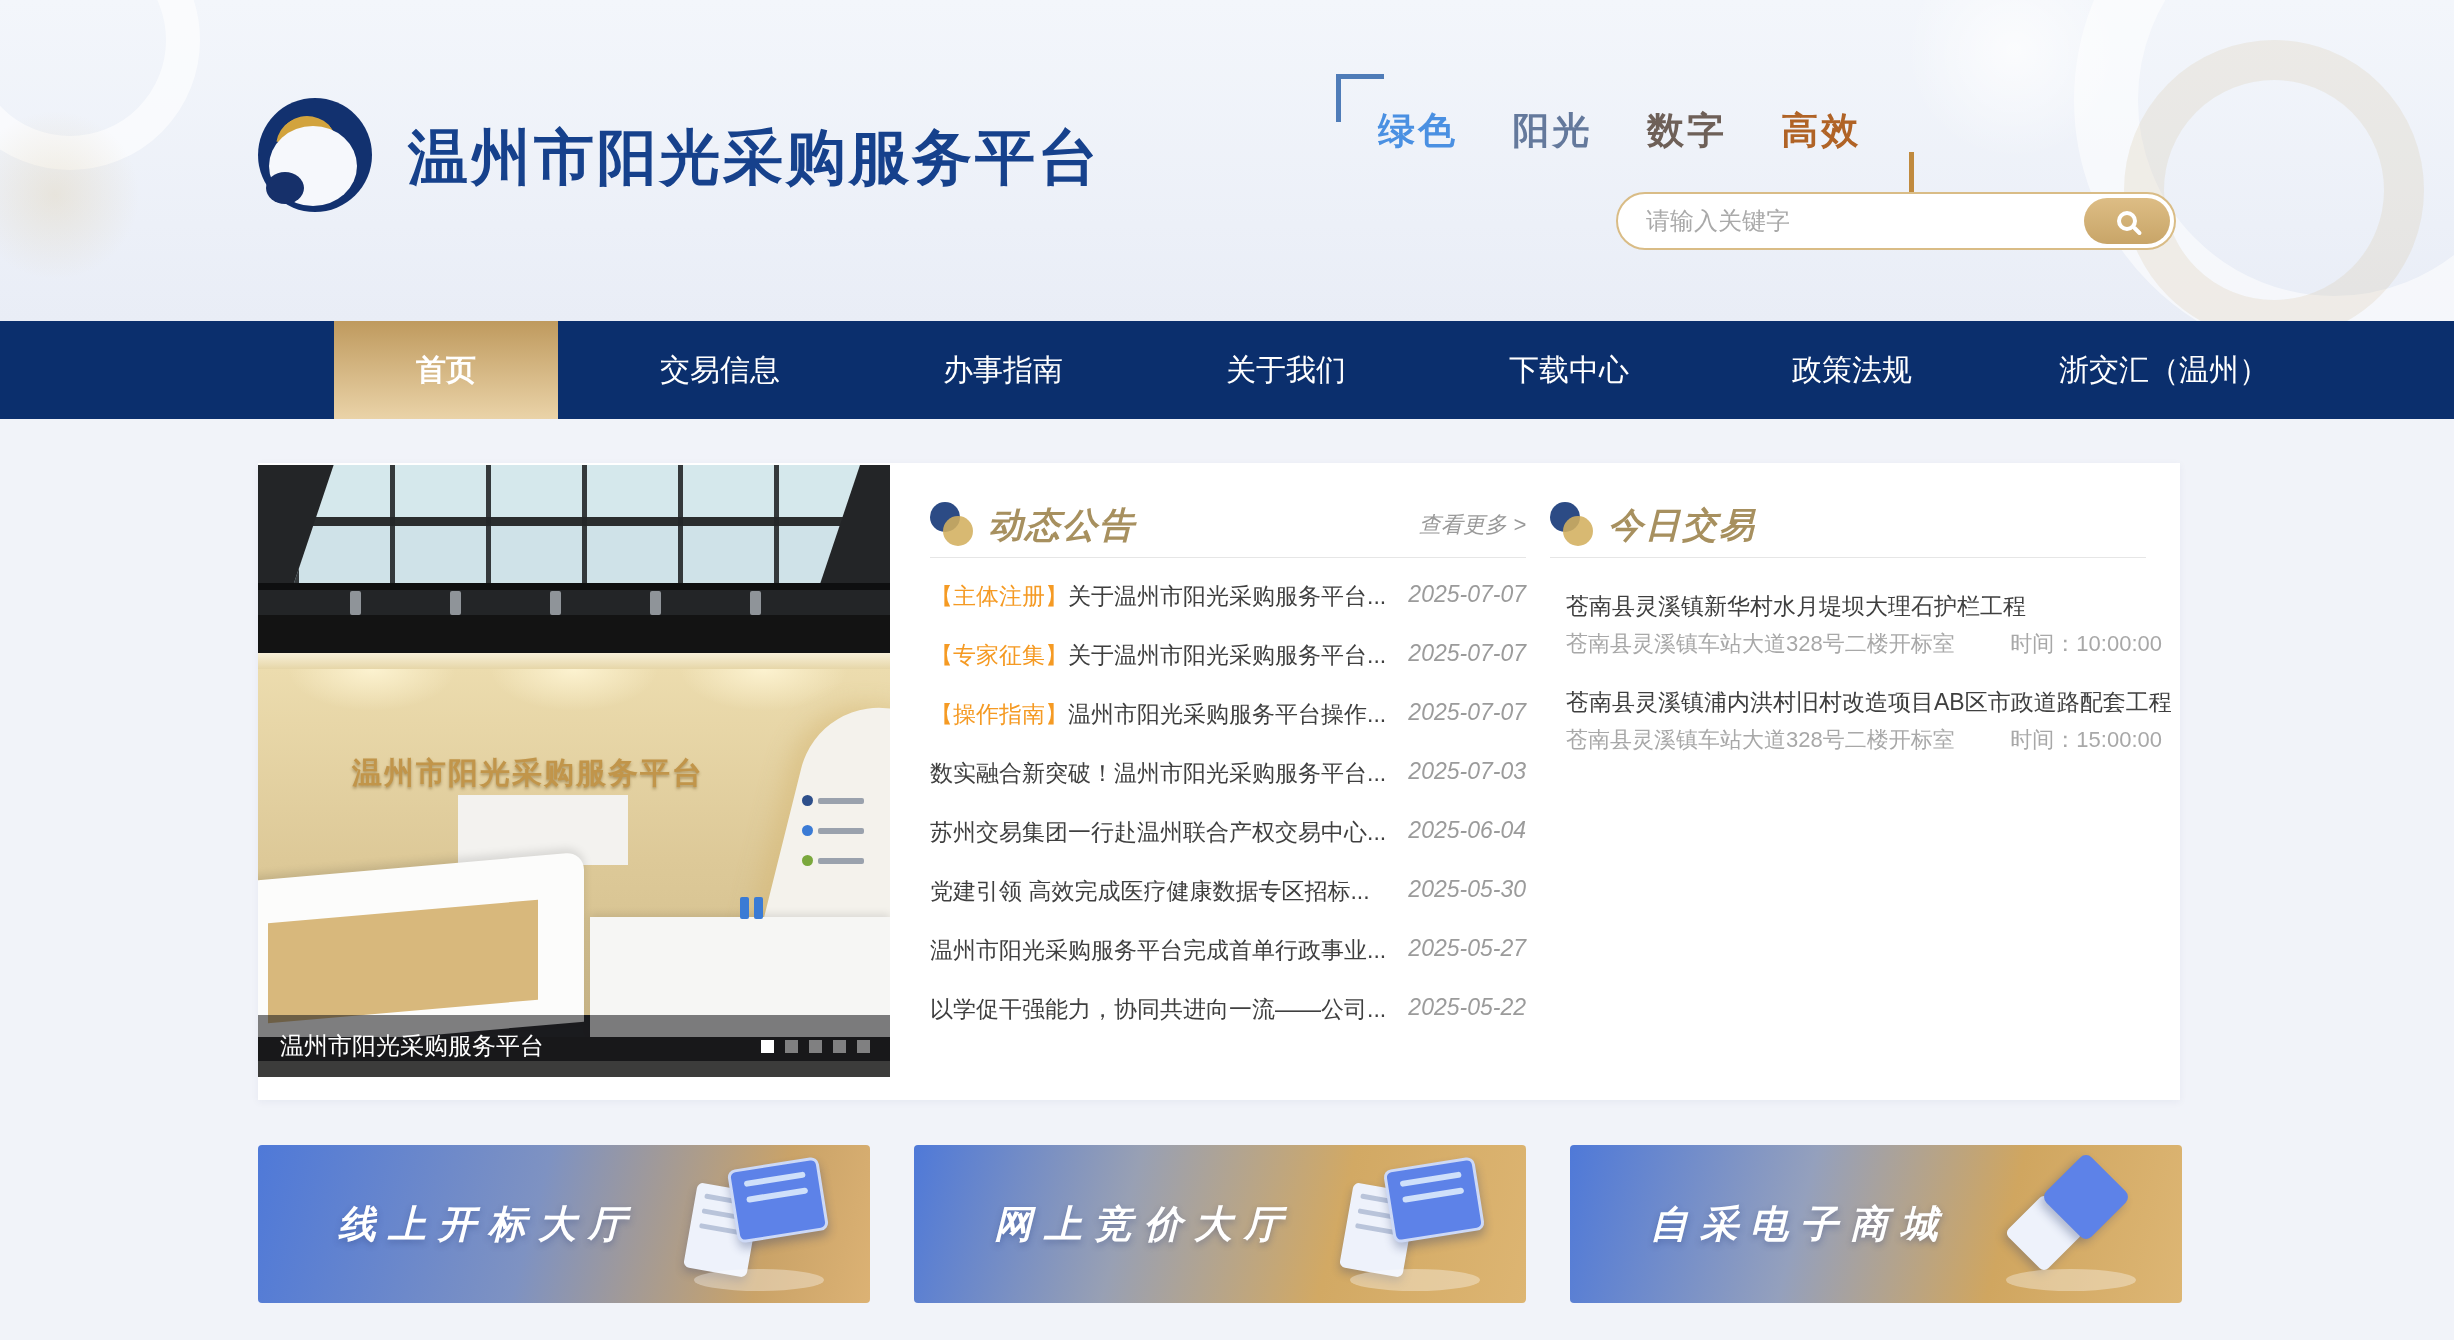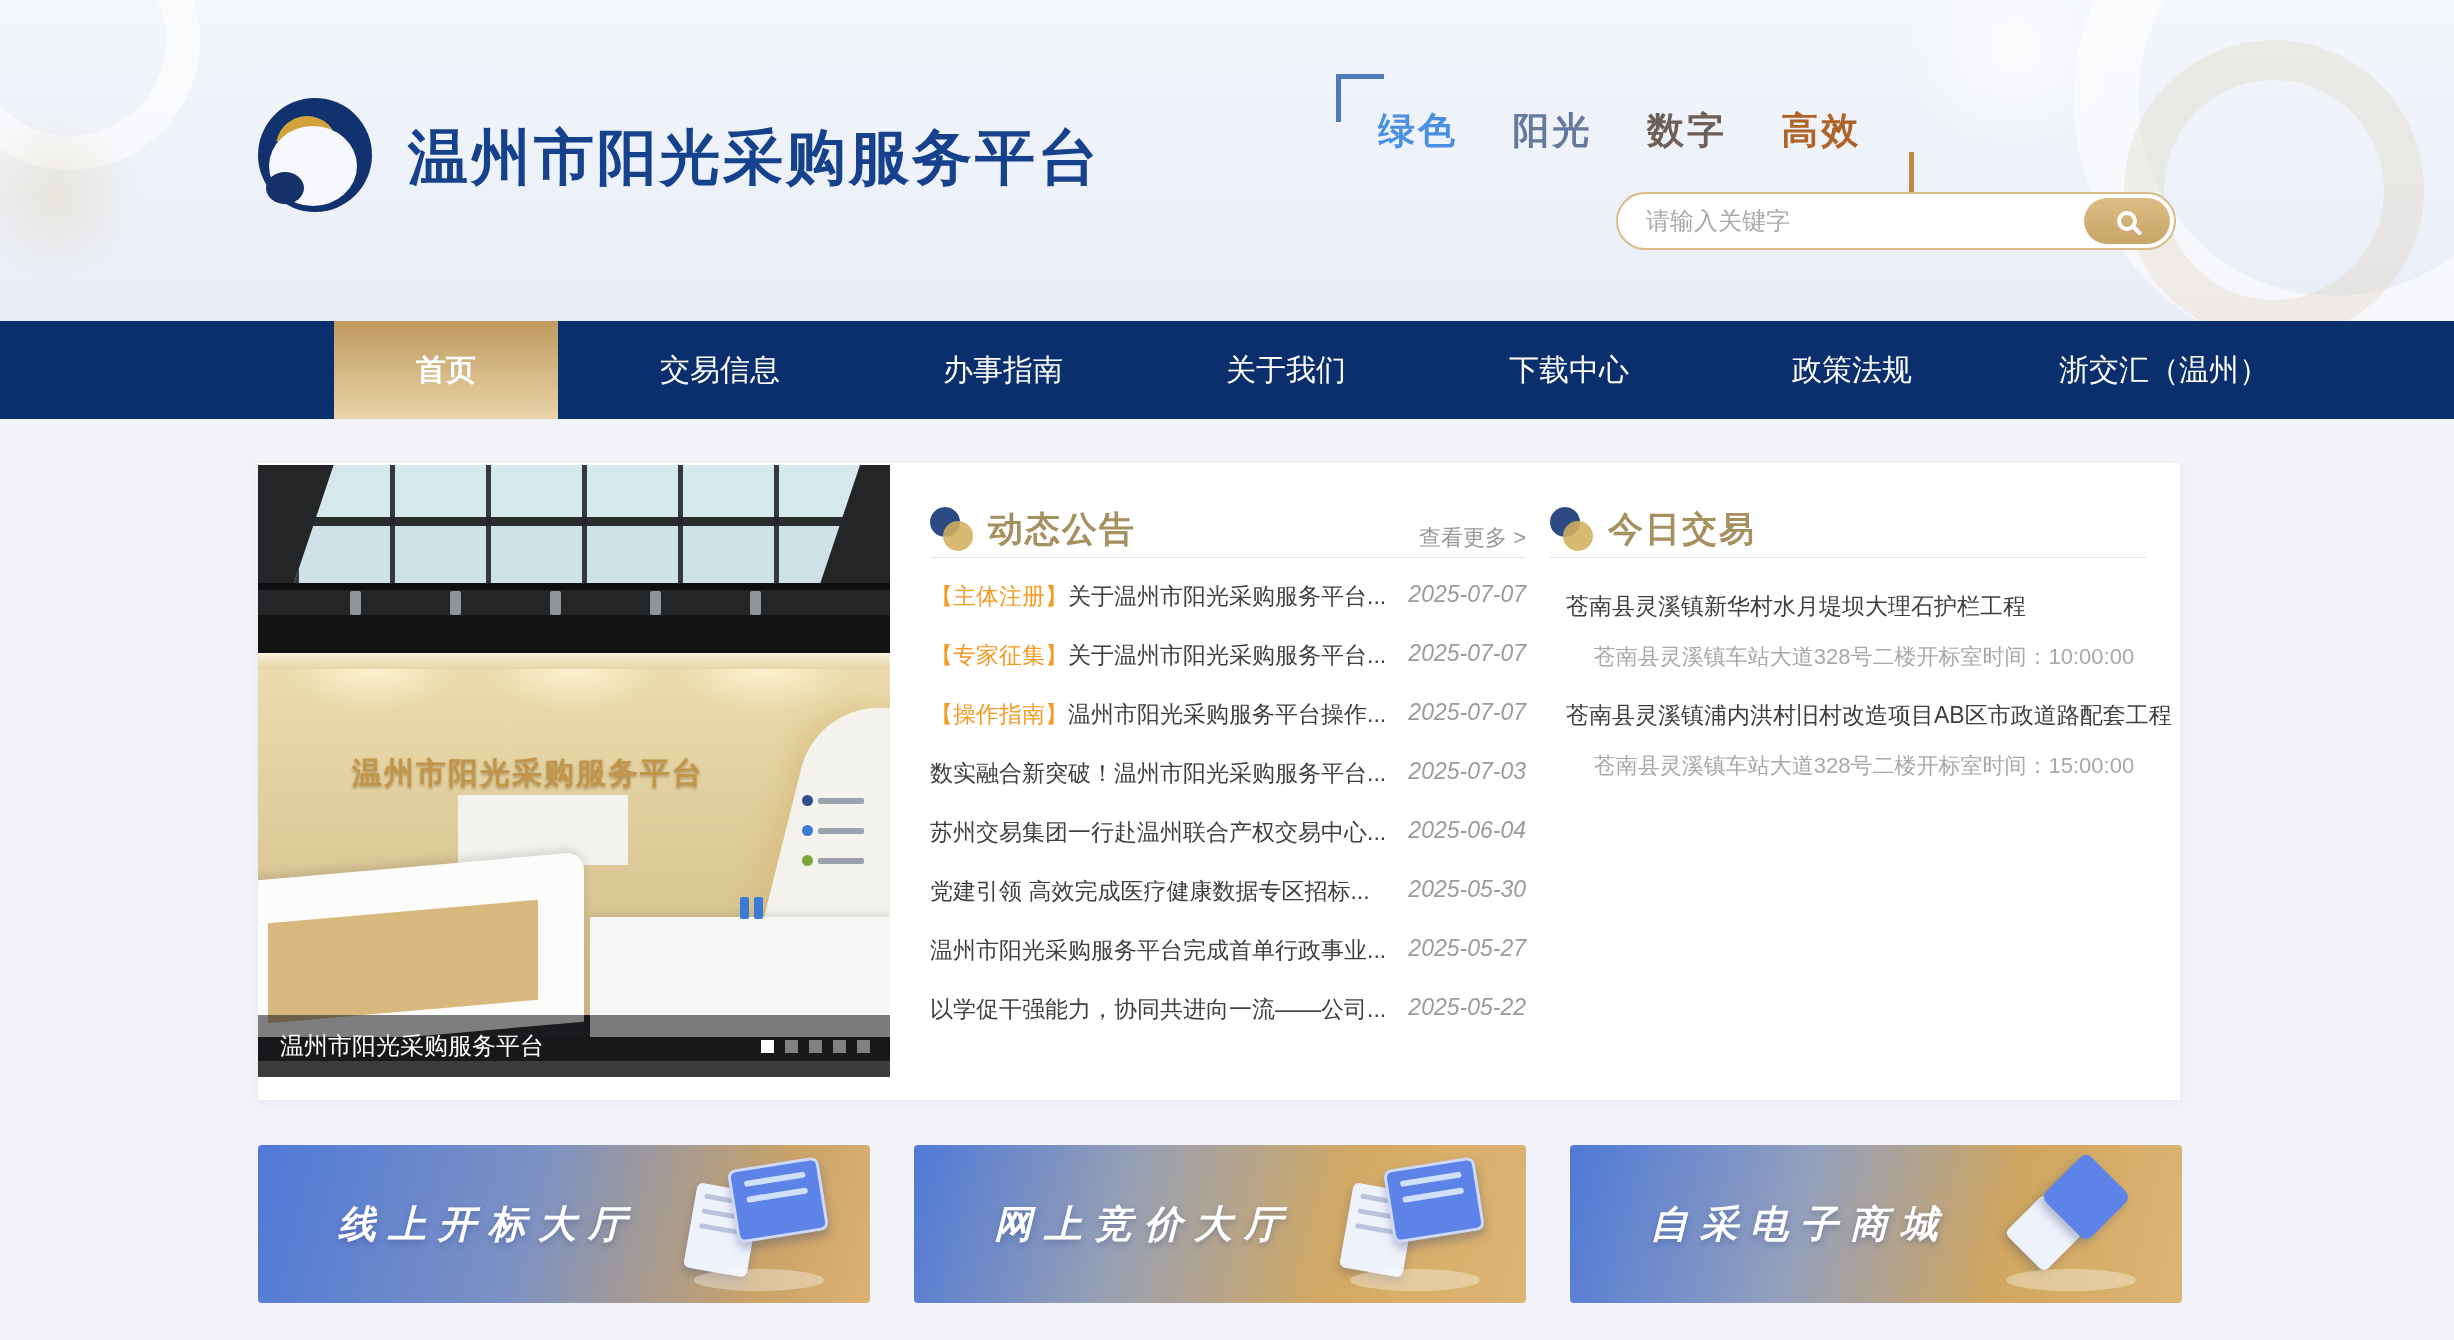--- a/index.html
+++ b/index.html
@@ -107,38 +107,38 @@
     background:rgba(22,22,26,.55); display:flex; align-items:center; z-index:5; }
   .caption { margin-left:22px; color:#fff; font-size:24px; }
   .dots { margin-left:auto; margin-right:20px; display:flex; gap:11px; }
   .dot-sq { width:13px; height:13px; background:rgba(255,255,255,.45); cursor:pointer; }
   .dot-sq.on { background:#fff; }
 
   
   .col { position:absolute; top:0; height:637px; }
   .news-col  { left:672px;  width:596px; }
   .trade-col { left:1292px; width:596px; }
-  .sec-head { position:absolute; left:0; top:34px; width:100%; height:56px; display:flex; align-items:flex-end; }
+  .sec-head { position:absolute; left:0; top:34px; width:100%; height:56px; display:flex; align-items:center;font-style:italic; }
   .sec-ico { width:46px; height:46px; position:relative; margin-right:12px; flex:none; }
   .sec-ico .b { position:absolute; left:0; top:0; width:30px; height:30px; border-radius:50%; background:#2c4b85; }
   .sec-ico .g { position:absolute; left:13px; top:14px; width:30px; height:30px; border-radius:50%; background:#d3af5f; opacity:.88; }
   .sec-title { font-size:35px; font-weight:bold; color:#a7905f; letter-spacing:2px; }
   .more { margin-left:auto; font-size:22px; color:#999; cursor:pointer; }
   .sec-line { position:absolute; left:0; top:94px; width:100%; height:1px; background:#e6e6e6; }
 
   .news-list { position:absolute; left:0; top:118px; width:100%; }
   .news-row { height:59px; display:flex; align-items:flex-start; cursor:pointer; }
   .news-title { font-size:23px; color:#3f3f3f; white-space:nowrap; overflow:hidden; }
   .news-title .tag { color:#f59a23; }
   .news-date { margin-left:auto; font-size:23px; color:#9b9b9b; flex:none; padding-left:14px;font-style:italic; }
 
   .trade-list { position:absolute; left:16px; top:126px; width:100%; }
   .trade-item { margin-bottom:26px; cursor:pointer; }
   .trade-title { font-size:23px; color:#3f3f3f; line-height:34px; white-space:nowrap; }
-  .trade-sub { display:flex; justify-content:center; margin-top:19px; }
+  .trade-sub { display:flex; justify-content:space-between; margin-top:6px; }
   .trade-loc, .trade-time { font-size:22px; color:#a8a8a8; }
 
   
   .banner { position:absolute; top:1145px; width:612px; height:158px; border-radius:4px;
     overflow:hidden; cursor:pointer; }
   .banner.b1 { left:258px;  background:linear-gradient(105deg,#4f79d8 0%,#7e92c2 45%,#caa368 82%,#dcb274 100%); }
   .banner.b2 { left:914px;  background:linear-gradient(105deg,#4f79d8 0%,#98a0b4 35%,#d2a964 68%,#ddb572 100%); }
   .banner.b3 { left:1570px; background:linear-gradient(105deg,#4f79d8 0%,#94a0bd 38%,#d0a660 70%,#ddb674 100%); }
   .banner-label { position:absolute; left:80px; top:50%; transform:translateY(-50%);
     color:#fff; font-size:38px; font-weight:bold; font-style:italic; letter-spacing:12px;

